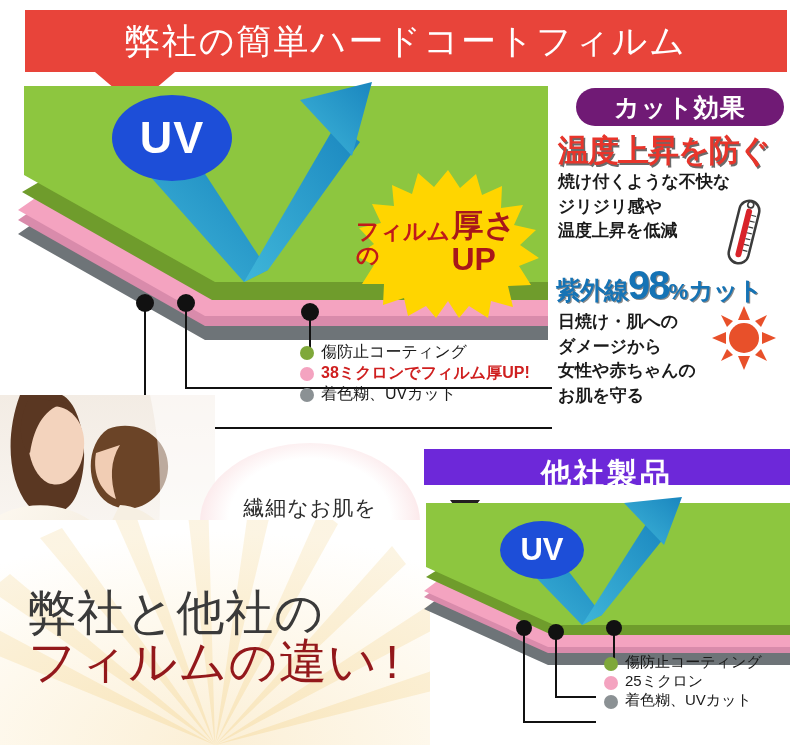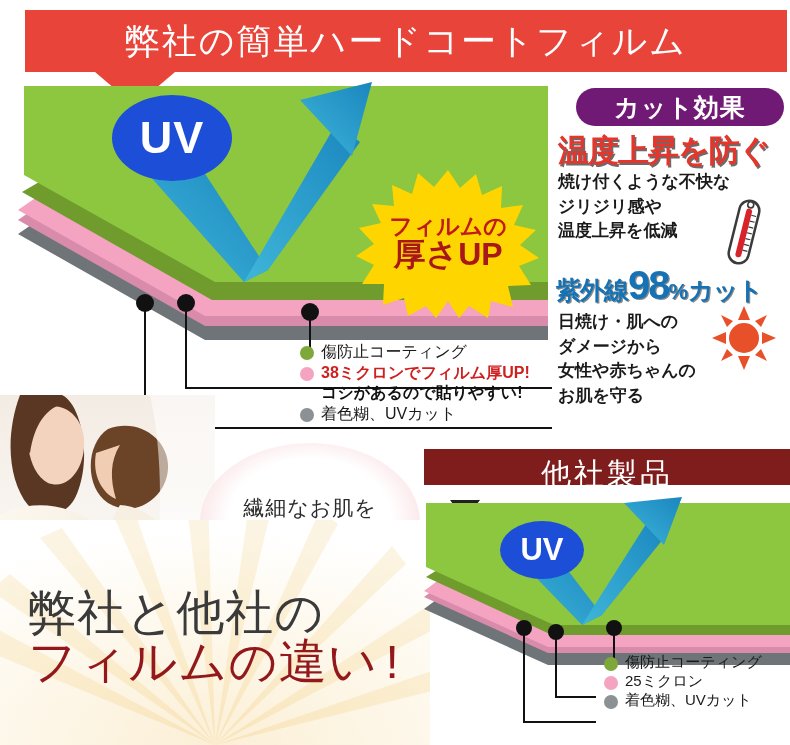--- a/index.html
+++ b/index.html
@@ -36,21 +36,21 @@
     position:absolute;border-radius:50%;
     background:#1d4ed8;display:flex;align-items:center;justify-content:center;
     color:#fff;font-weight:bold;
   }
   .uv-main{left:112px;top:95px;width:120px;height:86px;font-size:45px;letter-spacing:1px;}
 
   
   .burst{position:absolute;left:356px;top:168px;width:184px;height:150px;}
   .burst-text{
     position:absolute;left:0;top:0;width:184px;height:150px;
-    display:flex;flex-direction:column;align-items:center;justify-content:center;
+    display:flex;flex-direction:row;align-items:center;justify-content:center;
     line-height:1.05;
   }
   .burst-l1{font-size:23px;font-weight:bold;color:#c01a1a;letter-spacing:0px;}
   .burst-l2{font-size:32px;font-weight:bold;color:#a8171a;letter-spacing:0px;}
 
   
   .legend-main{position:absolute;left:300px;top:342px;width:250px;}
   .lg-row{display:flex;align-items:flex-start;margin-bottom:1px;}
   .lg-dot{width:14px;height:14px;border-radius:50%;flex:0 0 14px;margin-top:4px;margin-right:7px;}
   .lg-dot.green{background:#7fa83a;}
@@ -109,21 +109,21 @@
 
   
   .sunburst{position:absolute;left:0px;top:520px;width:430px;height:225px;overflow:hidden;}
   .big-title{position:absolute;left:28px;top:592px;width:400px;
     font-family:Liberation Mono, monospace;line-height:1.02;}
   .bt1{font-size:48px;color:#3a3a3a;letter-spacing:1px;}
   .bt2{font-size:48px;color:#93181b;letter-spacing:1px;}
 
   
   .bar-black{
-    position:absolute;left:424px;top:449px;width:366px;height:36px;background:#7f1d1d;
+    position:absolute;left:424px;top:449px;width:366px;height:36px;background:#6d28d9;font-weight:bold;
   }
   .bar-black-text{
     position:absolute;left:0;top:0;width:100%;height:51px;
     display:flex;align-items:center;justify-content:center;
     color:#fff;font-size:30px;letter-spacing:3px;
     font-family:"DejaVu Sans","Liberation Sans",sans-serif;
   }
   .bar-tip{
     position:absolute;left:450px;top:500px;width:0;height:0;
     border-left:15px solid transparent;border-right:15px solid transparent;
@@ -197,21 +197,20 @@
 
   <div class="legend-main">
     <div class="lg-row">
       <span class="lg-dot green"></span>
       <span class="lg-txt">傷防止コーティング</span>
     </div>
     <div class="lg-row">
       <span class="lg-dot pink"></span>
       <span>
         <span class="lg-txt red" style="display:block">38ミクロンでフィルム厚UP!</span>
-        <span class="lg-txt blk" style="display:block">コシがあるので貼りやすい!</span>
       </span>
     </div>
     <div class="lg-row">
       <span class="lg-dot gray"></span>
       <span class="lg-txt">着色糊、UVカット</span>
     </div>
   </div>
 
   <div class="pill">カット効果</div>
   <div class="headline-red">温度上昇を防ぐ</div>

